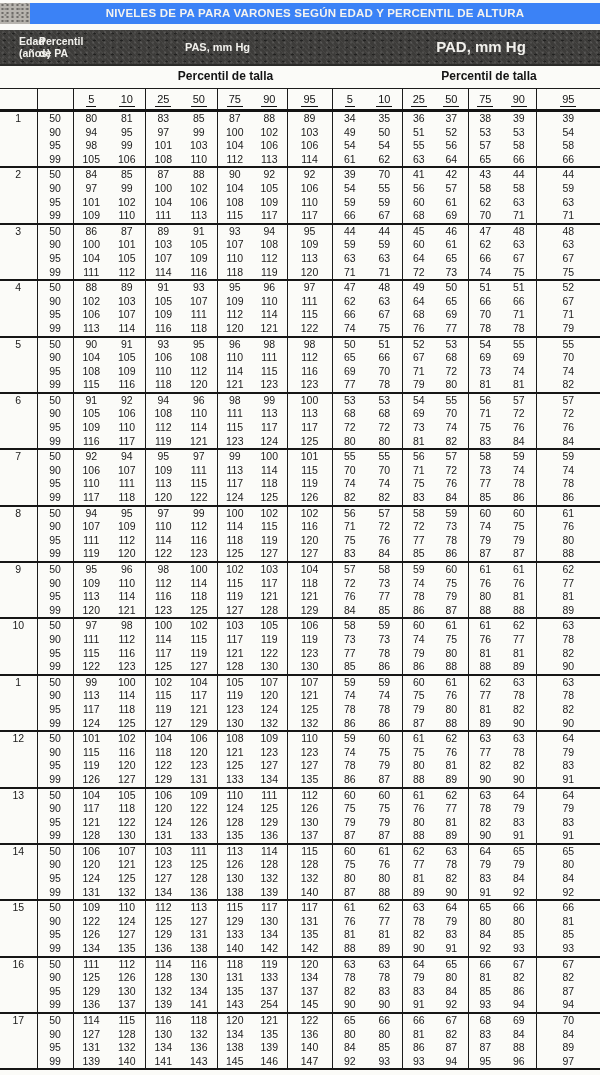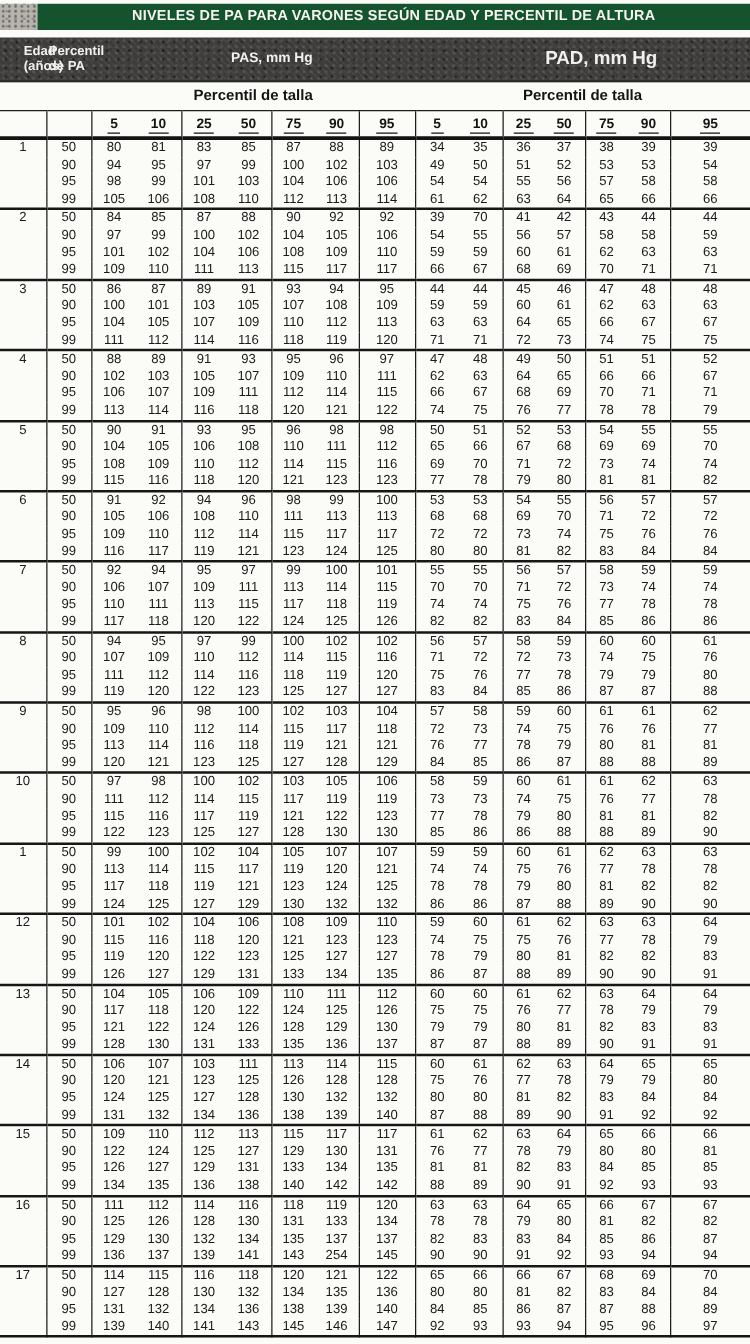--- a/index.html
+++ b/index.html
@@ -13,57 +13,57 @@
   .header-wrap{padding-top:3px;}
   .title-row{display:flex;height:21px;}
   .corner-speckle{
     width:30px;height:21px;
     background-color:#b7b4ae;
     background-image:radial-gradient(#6e6c68 1px, transparent 1.4px),radial-gradient(#8d8a85 1px, transparent 1.3px);
     background-size:5px 4px,7px 6px;
     background-position:0 0,2px 3px;
   }
   .title-bar{
-    flex:1;background:#14532d;color:#f4f3f0;
+    flex:1;background:#3b82f6;color:#f4f3f0;
     font-weight:bold;font-size:11.5px;letter-spacing:.2px;
     text-align:center;line-height:21px;white-space:nowrap;
   }
   .gap{height:6px;background:#fbfbf8;}
   .band{
     position:relative;height:34px;
     background-color:#3d3c3a;
     background-image:
       radial-gradient(rgba(255,255,255,.10) 1px, transparent 1.6px),
       radial-gradient(rgba(0,0,0,.45) 1px, transparent 1.5px),
       repeating-linear-gradient(49deg, rgba(255,255,255,.05) 0 1px, transparent 1px 4px);
     background-size:6px 5px,9px 7px,auto;
     color:#f1f0ec;font-weight:bold;font-size:10.5px;
     border-bottom:2px solid #2a2a28;
   }
   .band .lbl{position:absolute;top:50%;transform:translateY(-50%);line-height:1.15;margin-left:15px;}
   .lbl-edad{left:4px;}
   .lbl-pa{left:24px;}
   .lbl-pas{left:73px;width:259px;text-align:center;font-size:11px;}
   .lbl-pad{left:332px;width:268px;text-align:center;font-size:15px;}
-  .talla-row{position:relative;height:22px;background:#fbfbf8;}
+  .talla-row{position:relative;height:22px;background:#fbfbf8;margin-left:23px;}
   .talla{position:absolute;top:3px;font-weight:bold;font-size:12px;text-align:center;}
   .talla-1{left:73px;width:259px;}
   .talla-2{left:332px;width:268px;}
   table{
     width:600px;table-layout:fixed;border-collapse:collapse;
     border-bottom:2px solid #161616;
   }
   td{
     height:13.6px;line-height:13.6px;font-size:10.5px;
     text-align:center;padding:0;white-space:nowrap;overflow:hidden;
     border-left:1px solid #1c1c1c;
   }
   td.c-age{border-left:none;vertical-align:top;}
   thead td{
-    height:20px;line-height:19px;font-weight:bold;font-size:11px;
+    height:20px;line-height:19px;font-weight:normal;font-size:11px;
     border-top:1.5px solid #1c1c1c;
     border-bottom:3px solid #131313;
   }
   .half{display:inline-block;width:50%;text-align:center;}
   .hnum{display:inline-block;padding:0 2px;border-bottom:1px solid #131313;line-height:13px;}
   tr.group-start td{border-top:2px solid #161616;}
   tbody td{color:#1a1a1a;}
 </style>
 </head>
 <body>

